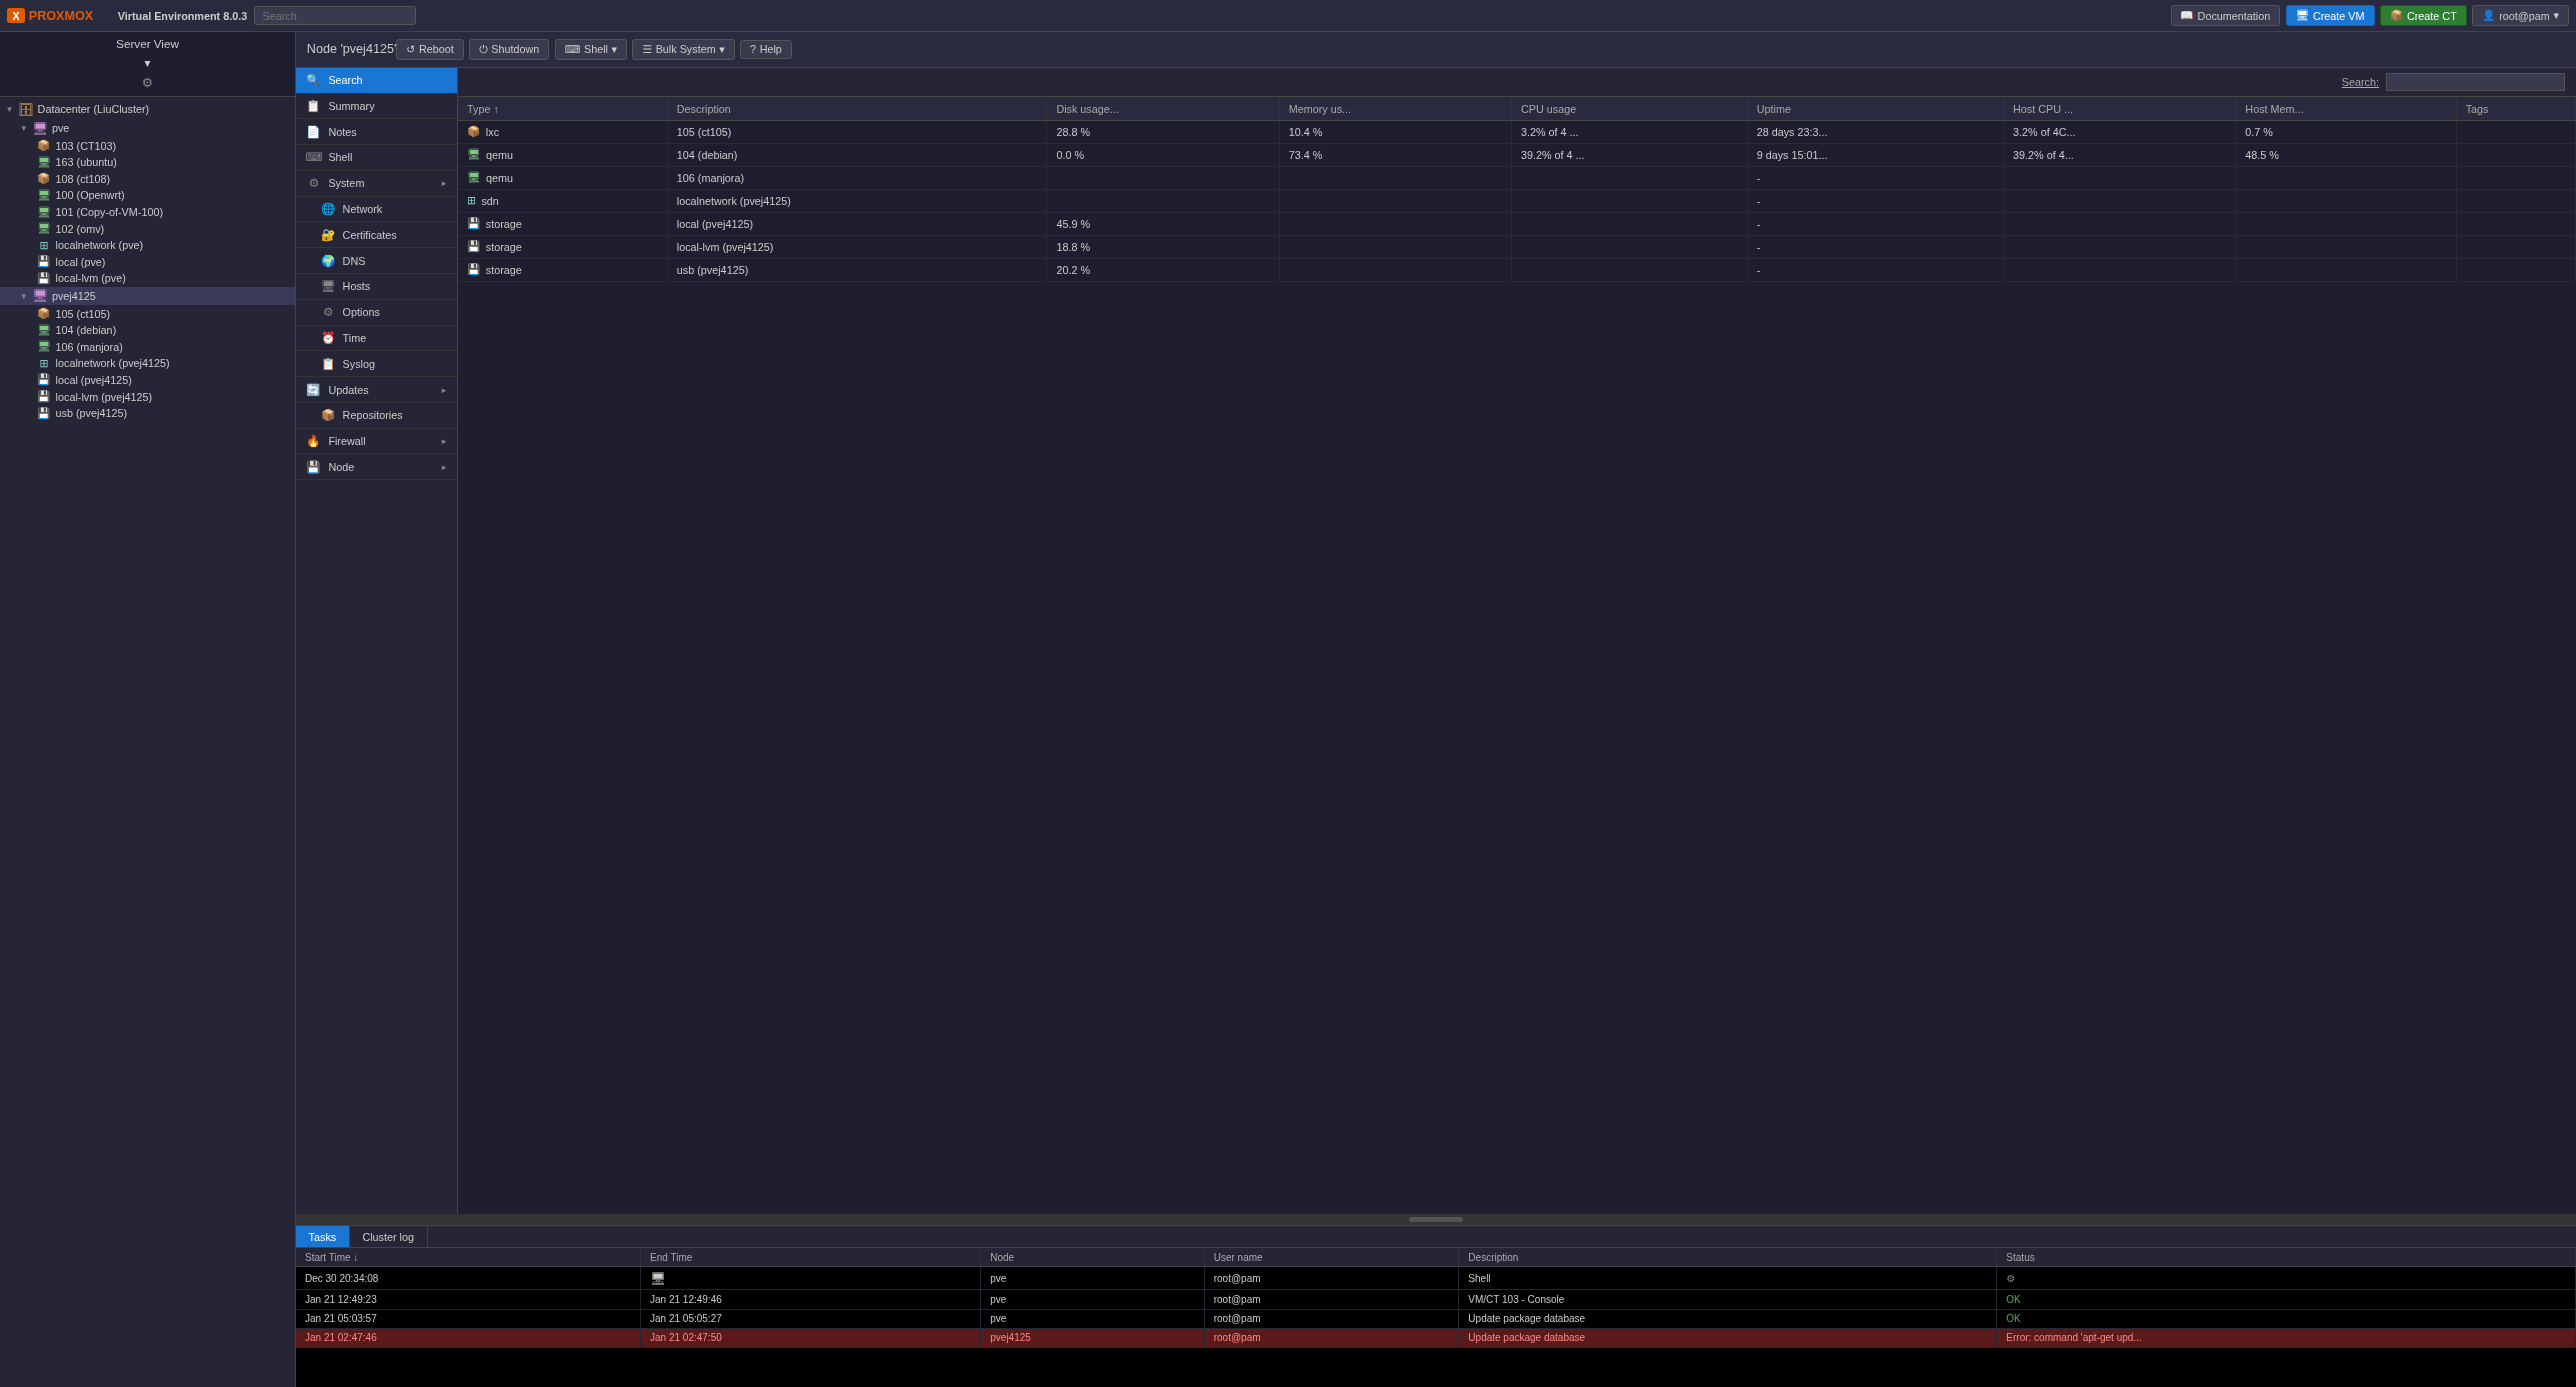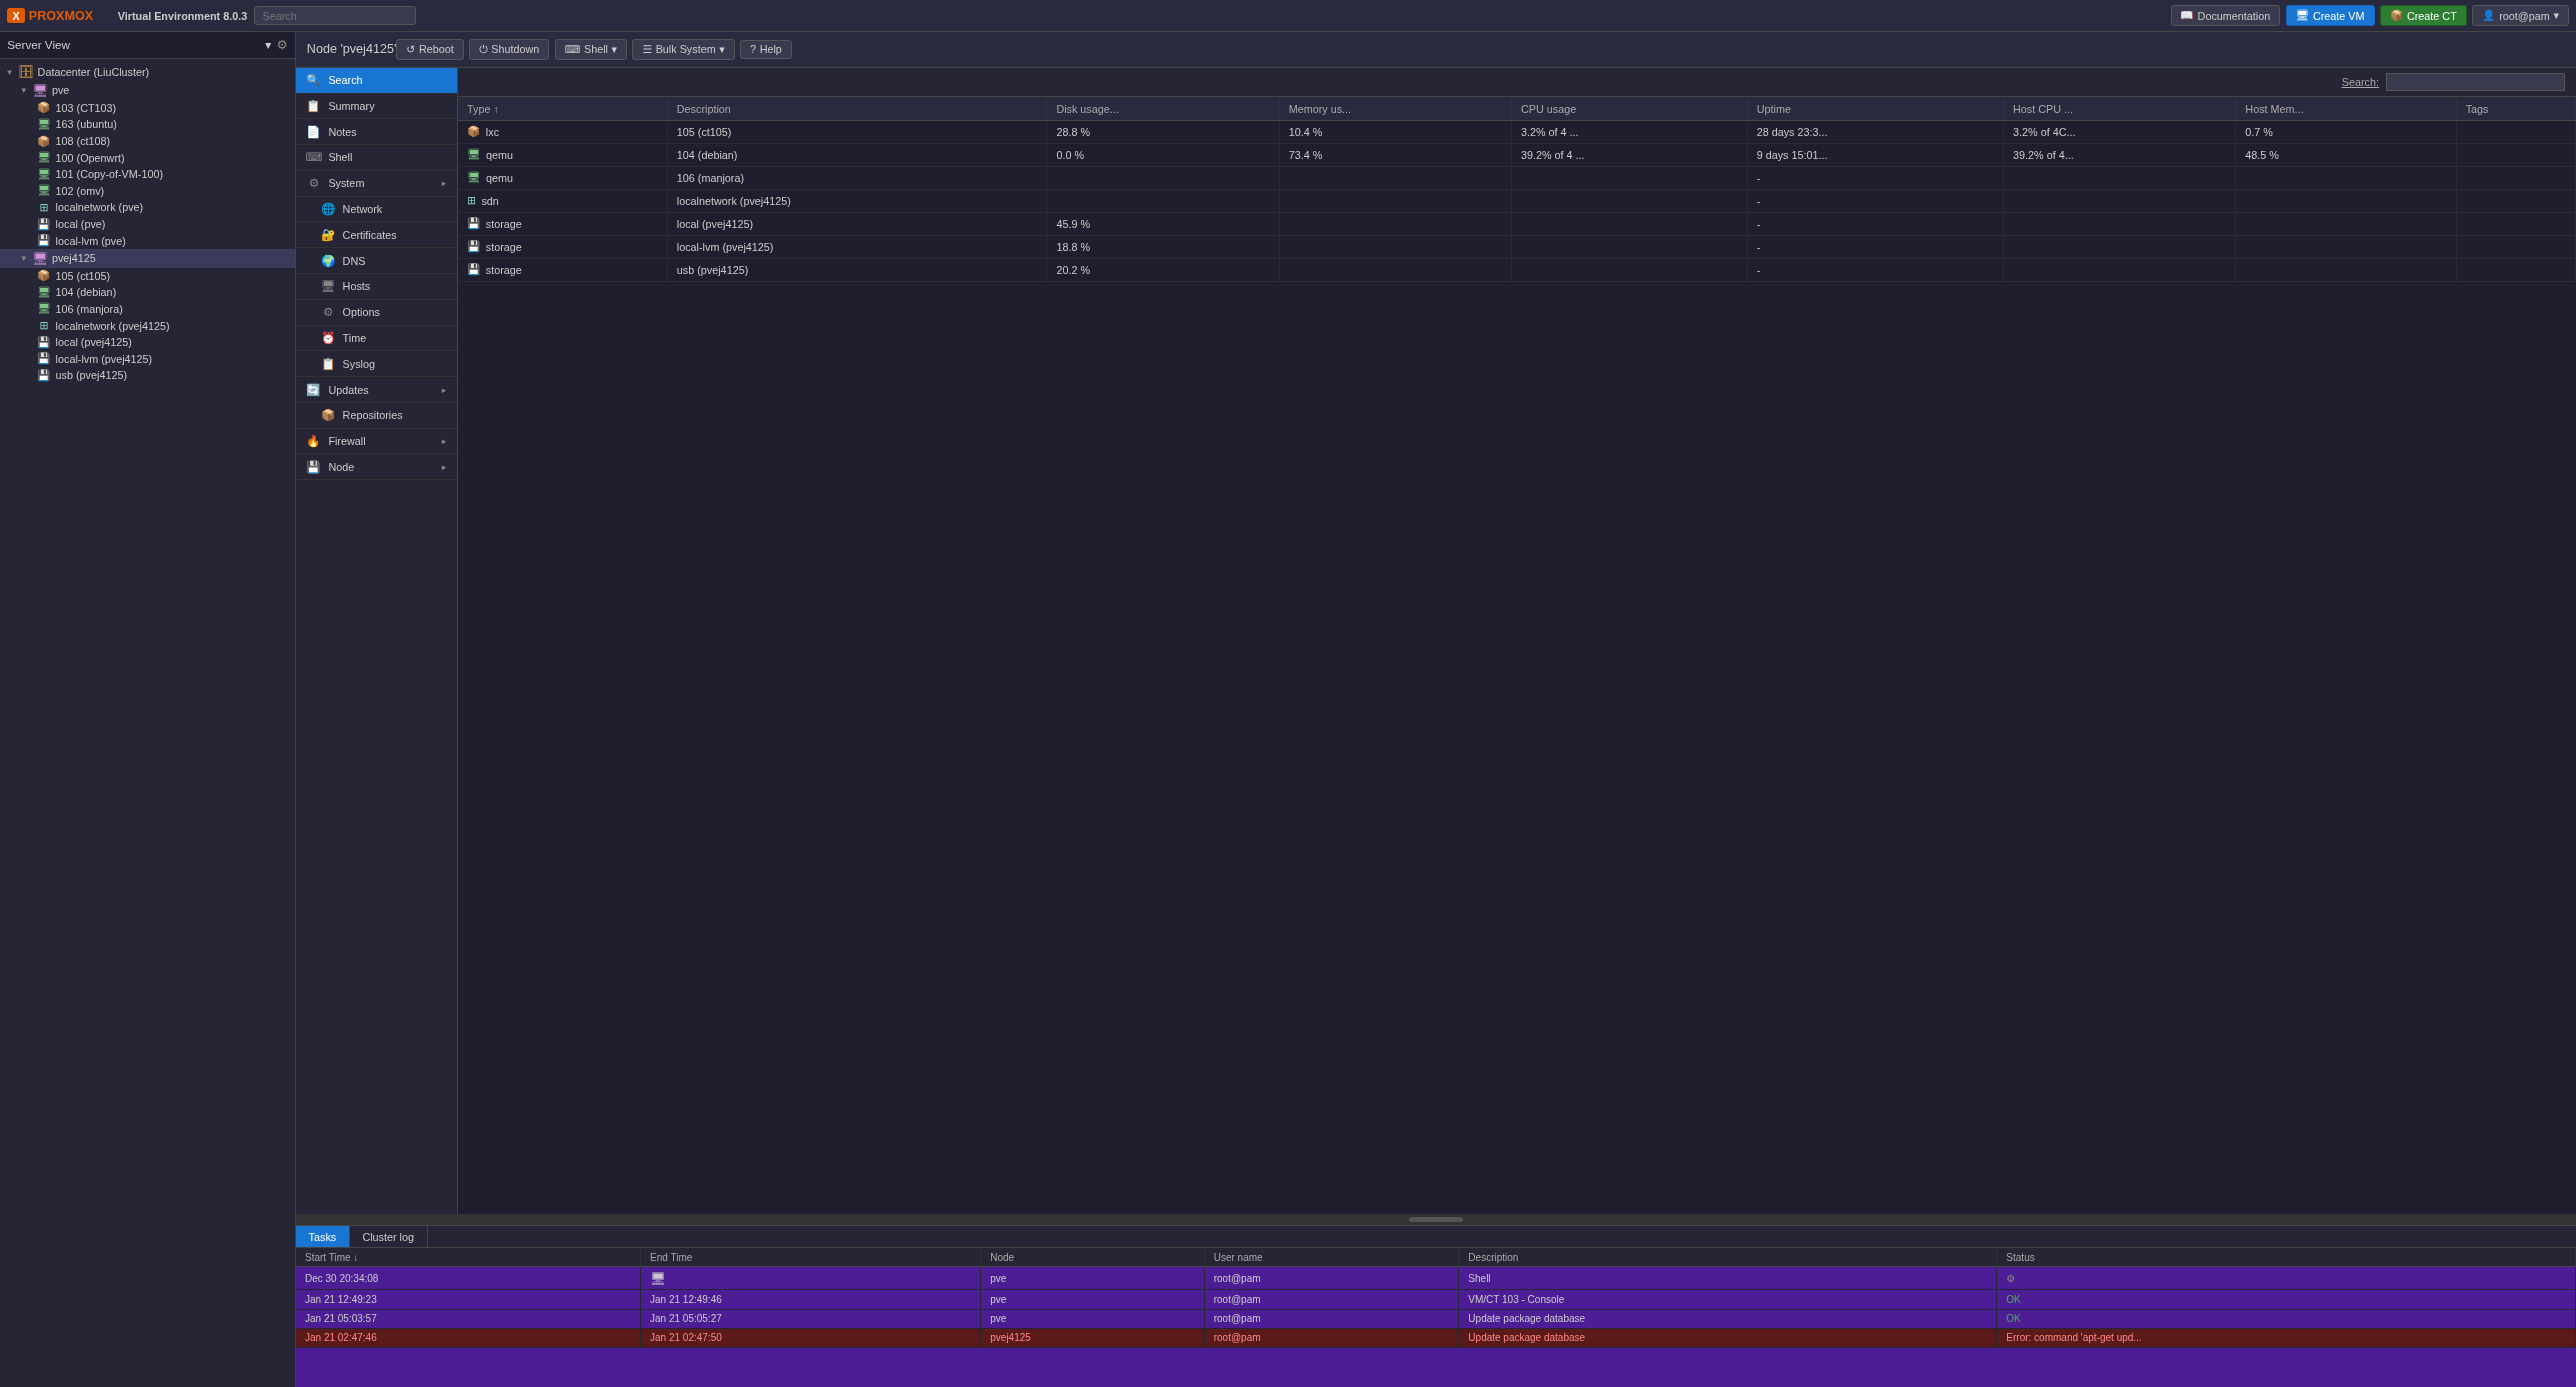--- a/index.html
+++ b/index.html
@@ -15,21 +15,21 @@
     .topbar-right { margin-left: auto; display: flex; align-items: center; gap: 5.4px; }
     .btn { background: #3a3a4e; border: 0.9px solid #555; color: #ccc; padding: 2.7px 9px; border-radius: 2.7px; cursor: pointer; font-size: 10.8px; display: flex; align-items: center; gap: 3.6px; white-space: nowrap; }
     .btn-blue { background: #1976d2; border-color: #1565c0; color: white; }
     .btn-green { background: #2e7d32; border-color: #1b5e20; color: white; }
 
     
     .main-layout { display: flex; flex: 1; overflow: hidden; }
 
     
     .sidebar { width: 296px; background: #252535; border-right: 0.9px solid #444; display: flex; flex-direction: column; overflow: hidden; flex-shrink: 0; }
-    .sidebar-header { padding: 5.4px 7.2px; background: #1e1e2e; border-bottom: 0.9px solid #444; display: flex; align-items: center; gap: 5.4px; }
+    .sidebar-header { padding: 5.4px 7.2px; background: #1e1e2e; border-bottom: 0.9px solid #444; display: flex; align-items: center; gap: 5.4px; flex-direction: column; }
     .sidebar-title { font-size: 11.7px; color: #ccc; flex: 1; }
     .sidebar-gear { color: #888; cursor: pointer; font-size: 12.6px; }
     .sidebar-tree { flex: 1; overflow-y: auto; padding: 3.6px 0; }
     .tree-item { display: flex; align-items: center; padding: 1.8px 0 1.8px 7.2px; cursor: pointer; white-space: nowrap; }
     .tree-item.selected { background: #3a3a5a; }
     .tree-indent-0 { padding-left: 7.2px; }
     .tree-indent-1 { padding-left: 21.5px; }
     .tree-indent-2 { padding-left: 36px; }
     .tree-arrow { display: inline-block; width: 10.8px; color: #888; font-size: 9px; }
     .tree-icon { width: 16px; display: inline-flex; align-items: center; justify-content: center; margin-right: 3.6px; flex-shrink: 0; }
@@ -62,21 +62,21 @@
     .table-search-label { color: #aaa; font-size: 10.8px; text-decoration: underline; }
     .table-search-input { background: #3a3a4e; border: 0.9px solid #555; color: #ccc; padding: 1.8px 5.4px; font-size: 10.8px; width: 179px; }
     .data-table { flex: 1; overflow-y: auto; }
     table { width: 100%; border-collapse: collapse; }
     thead tr { background: #2a2a3e; }
     th { padding: 5.4px 9px; text-align: left; font-size: 10.8px; color: #aaa; font-weight: normal; border-bottom: 0.9px solid #444; border-right: 0.9px solid #333; white-space: nowrap; cursor: pointer; }
     td { padding: 4.5px 9px; font-size: 10.8px; color: #ccc; border-bottom: 0.9px solid #2a2a3a; border-right: 0.9px solid #2a2a3a; white-space: nowrap; }
     .type-icon { display: inline-flex; align-items: center; gap: 5.4px; }
 
     
-    .bottom-panel { height: 162px; background: #4c1d95; border-top: 1.8px solid #444; display: flex; flex-direction: column; flex-shrink: 0; }
+    .bottom-panel { height: 162px; background: #000000; border-top: 1.8px solid #444; display: flex; flex-direction: column; flex-shrink: 0; }
     .bottom-tabs { display: flex; background: #252535; border-bottom: 0.9px solid #444; }
     .bottom-tab { padding: 4.5px 12.6px; font-size: 10.8px; color: #ccc; cursor: pointer; border-right: 0.9px solid #444; }
     .bottom-tab.active { background: #1976d2; color: white; }
     .log-table { flex: 1; overflow-y: auto; }
     .log-table table { width: 100%; border-collapse: collapse; }
     .log-table th { background: #252535; padding: 3.6px 9px; font-size: 10px; color: #aaa; font-weight: normal; border-bottom: 0.9px solid #444; border-right: 0.9px solid #333; text-align: left; white-space: nowrap; cursor: pointer; }
     .log-table td { padding: 3.6px 9px; font-size: 10px; color: #ccc; border-bottom: 0.9px solid #252535; border-right: 0.9px solid #252535; }
     .log-table tbody tr.error-row { background: #5a1a1a; }
     .log-table tbody tr.error-row td { color: #ff8888; }
     .status-ok { color: #4caf50; }

